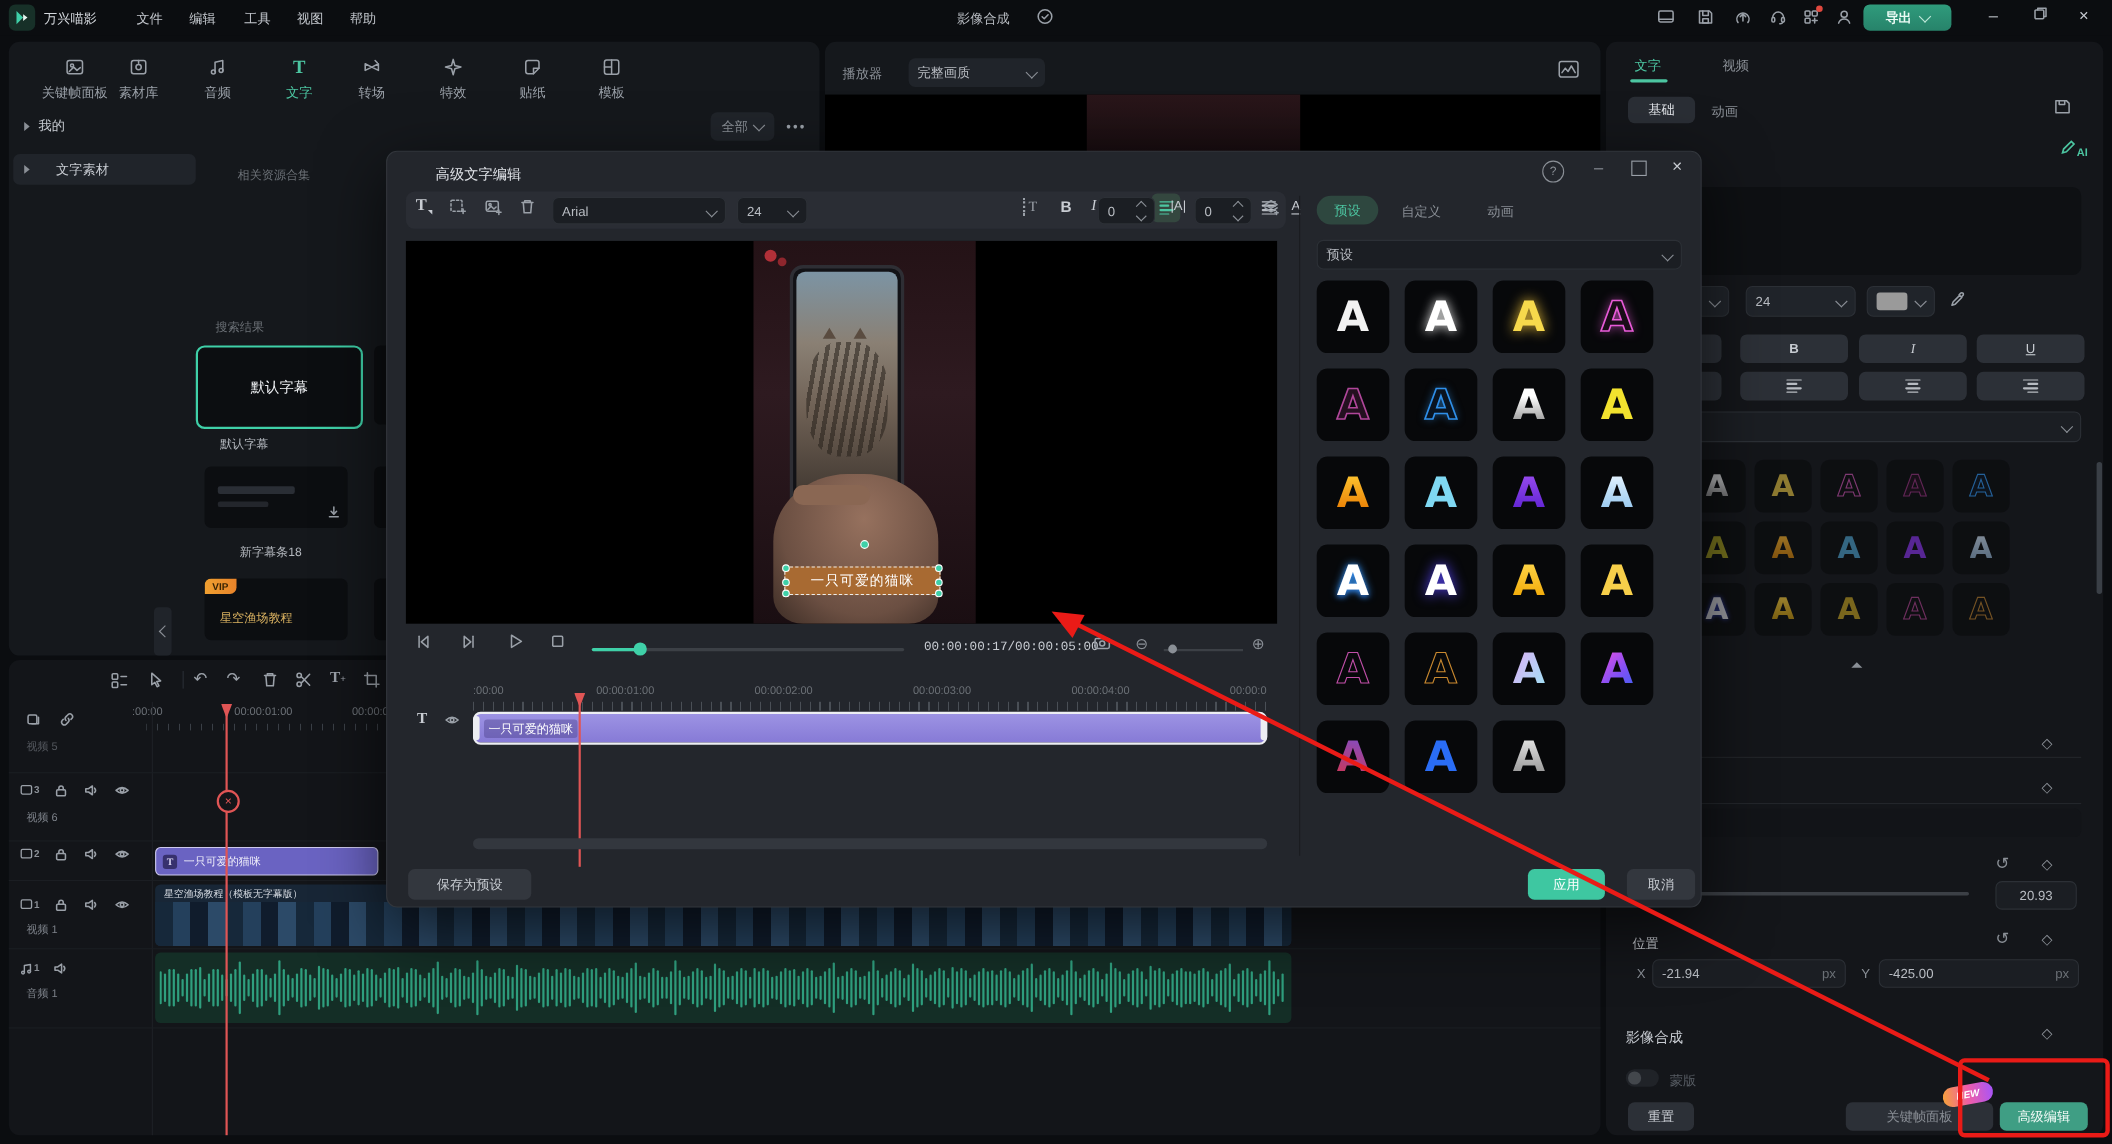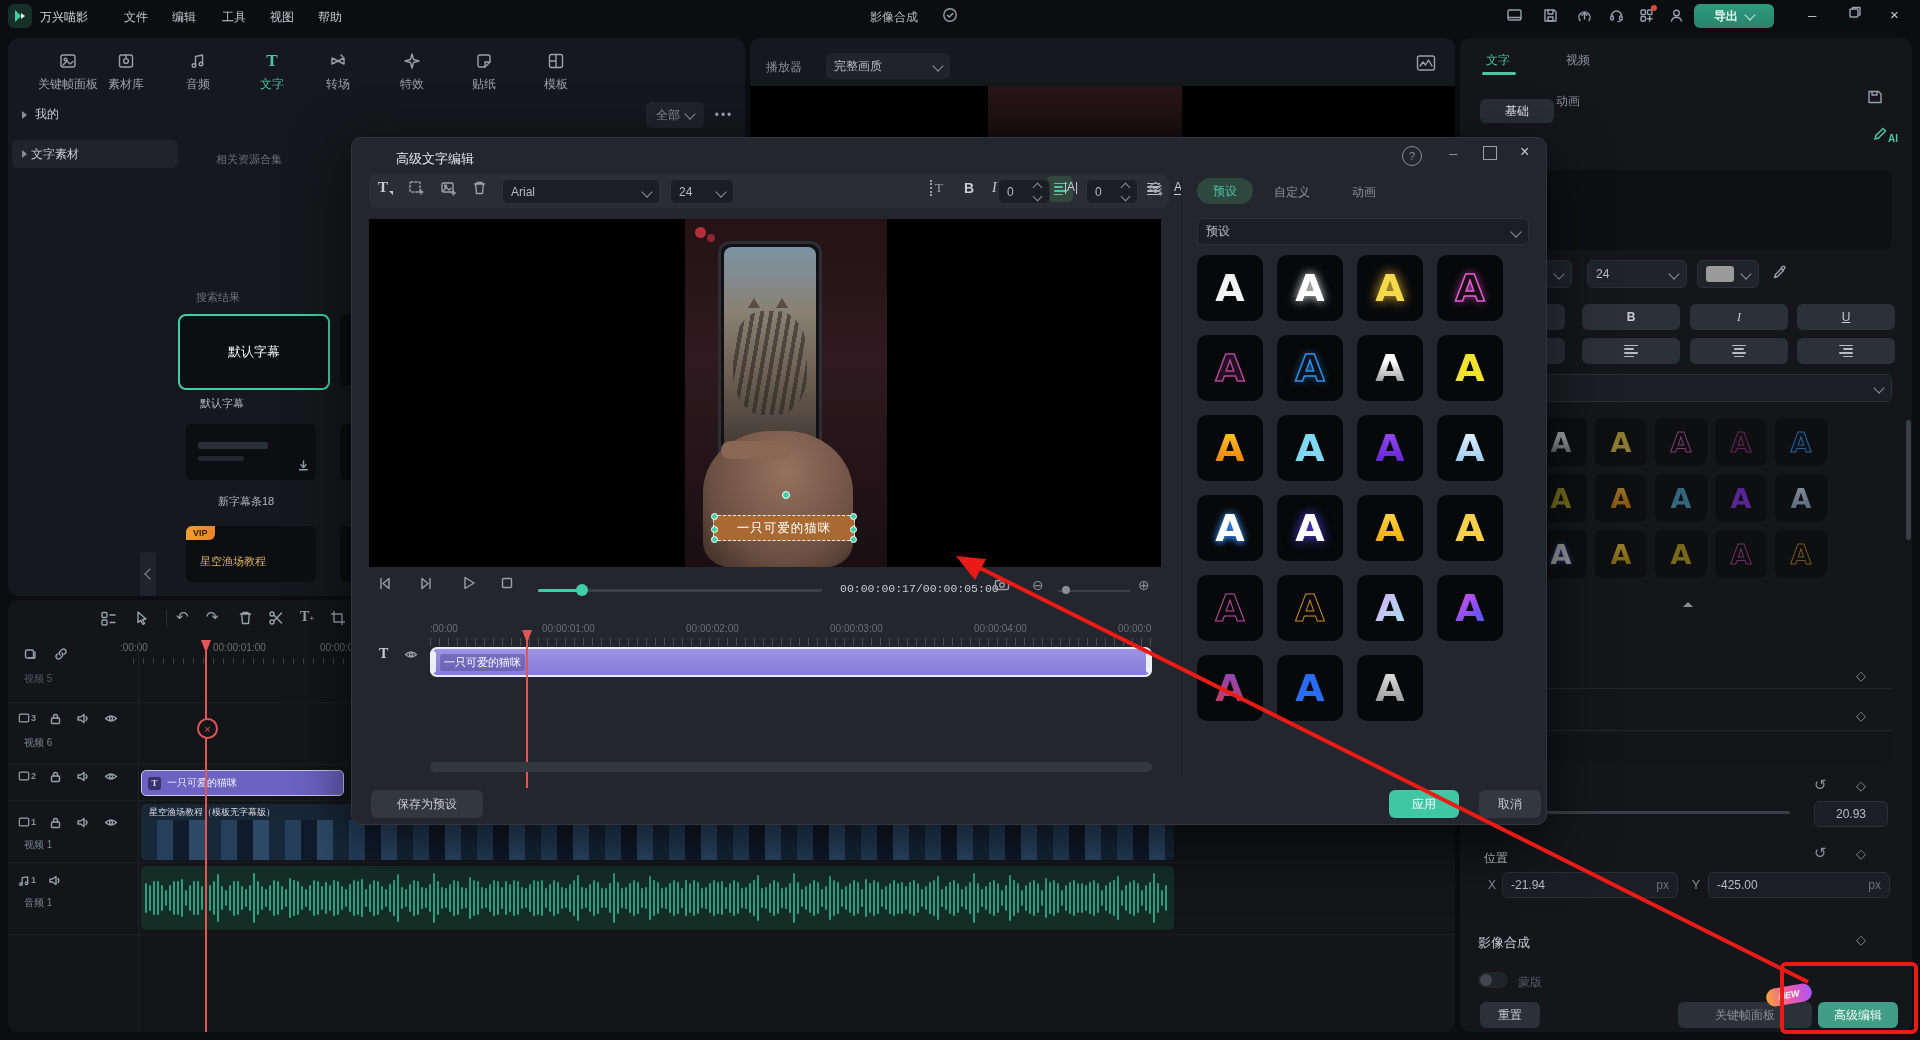--- a/index.html
+++ b/index.html
@@ -174,21 +174,21 @@
           <rect x="2.5" y="2.5" width="13" height="13" rx="2"></rect>
           <path d="M9 2.5 v13 M2.5 9 h6.5"></path>
         </svg>
         <span>模板</span>
       </div>
 
     <div class="abs" style="left:14px;top:68px;display:flex;align-items:center;gap:8px">
       <i style="width:0;height:0;border-left:5px solid #8a8f96;border-top:4px solid transparent;border-bottom:4px solid transparent"></i>
       <span>我的</span>
     </div>
-    <div class="abs" style="left:4px;top:102px;width:166px;height:28px;background:#20242a;border-radius:6px;display:flex;align-items:center;gap:4px;padding-left:10px;box-sizing:border-box">
+    <div class="abs" style="left:4px;top:102px;width:166px;height:28px;background:#20242a;border-radius:6px;display:flex;align-items:center;gap:24px;padding-left:10px;box-sizing:border-box">
       <i style="width:0;height:0;border-left:5px solid #8a8f96;border-top:4px solid transparent;border-bottom:4px solid transparent"></i>
       <span>文字素材</span>
     </div>
 
     <div class="abs" style="left:638px;top:64px;width:58px;height:26px;display:flex;align-items:center;gap:6px;justify-content:center;background:#20242a;border-radius:6px">
       <span class="dim">全部</span>
         <i class="chev" style="margin:0 0 3px 0"></i>
     </div>
     <div class="abs" style="left:702px;top:64px;width:28px;height:26px;display:flex;align-items:center;justify-content:center;color:#9aa0a8;letter-spacing:2px">•••</div>
 
@@ -239,21 +239,21 @@
 
     <div class="abs" style="left:0;top:48px;width:705px;height:510px;background:#000"></div>
     <div class="abs" style="left:238px;top:48px;width:194px;height:52px;background:linear-gradient(180deg,#2a161a,#180d10)"></div>
   </div>
 
   <div class="panel" style="left:1460px;top:38px;width:452px;height:994px;background:#14161a;border-radius:10px">
     <span class="abs teal" style="left:26px;top:14px">文字</span>
     <i class="abs" style="left:22px;top:34px;width:34px;height:2.5px;background:#4cc5a1;border-radius:2px"></i>
     <span class="abs dim" style="left:106px;top:14px">视频</span>
 
-    <div class="abs" style="left:20px;top:61px;width:74px;height:24px;background:#2a2e35;border-radius:6px;display:flex;align-items:center;justify-content:center">
+    <div class="abs" style="left:20px;top:50px;width:61px;height:24px;background:#2a2e35;border-radius:6px;display:flex;align-items:center;justify-content:center">
       <span style="color:#e2e5ea">基础</span>
     </div>
     <span class="abs dim" style="left:96px;top:55px">动画</span>
     <span class="abs" style="left:406px;top:50px"><svg class="ico" width="18" height="18" viewBox="0 0 18 18">
           <path d="M3 3.5 h9.5 l2.5 2.5 v8.5 h-12 z"></path>
           <path d="M6 3.5 v3.5 h5 v-3.5"></path>
         </svg></span>
 
     <span class="abs" style="left:412px;top:88px;color:#4cc5a1;font-size:10px;font-weight:bold">
       <svg width="16" height="16" viewBox="0 0 16 16" style="stroke:#4cc5a1;fill:none;stroke-width:1.5">

